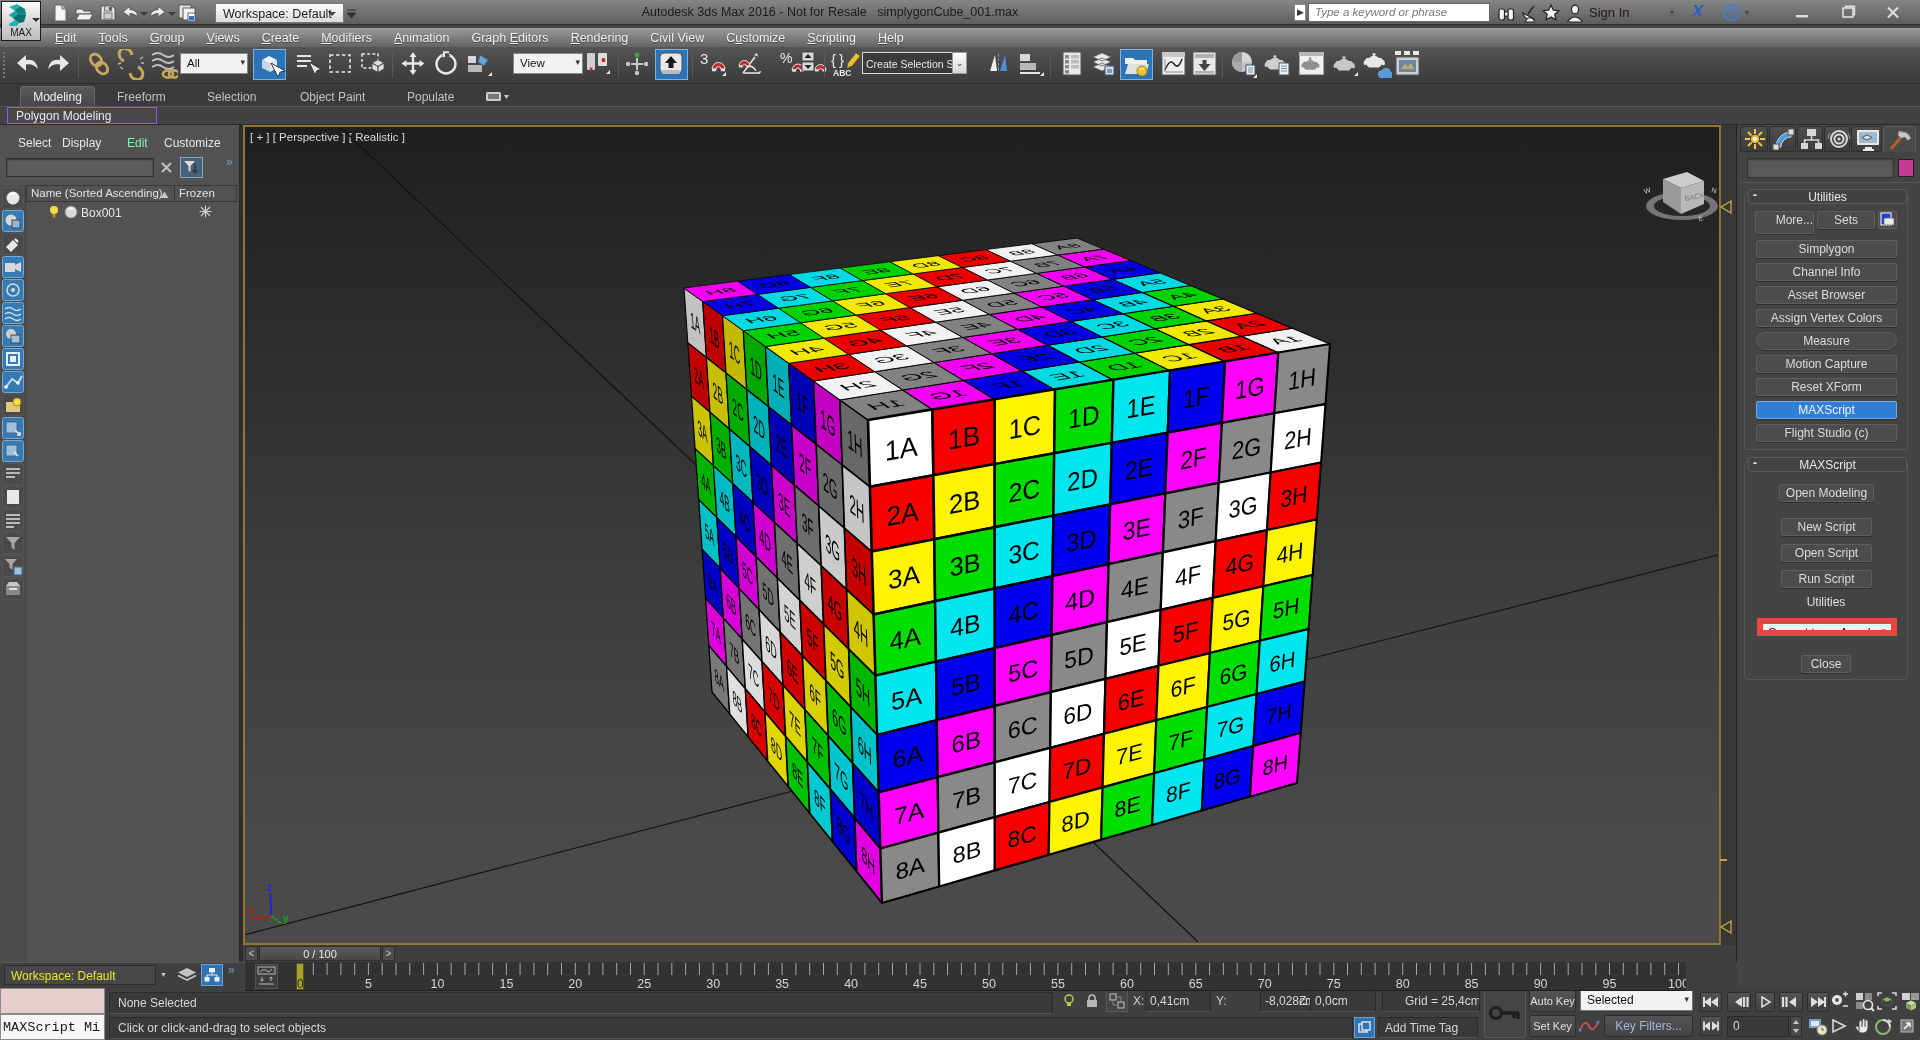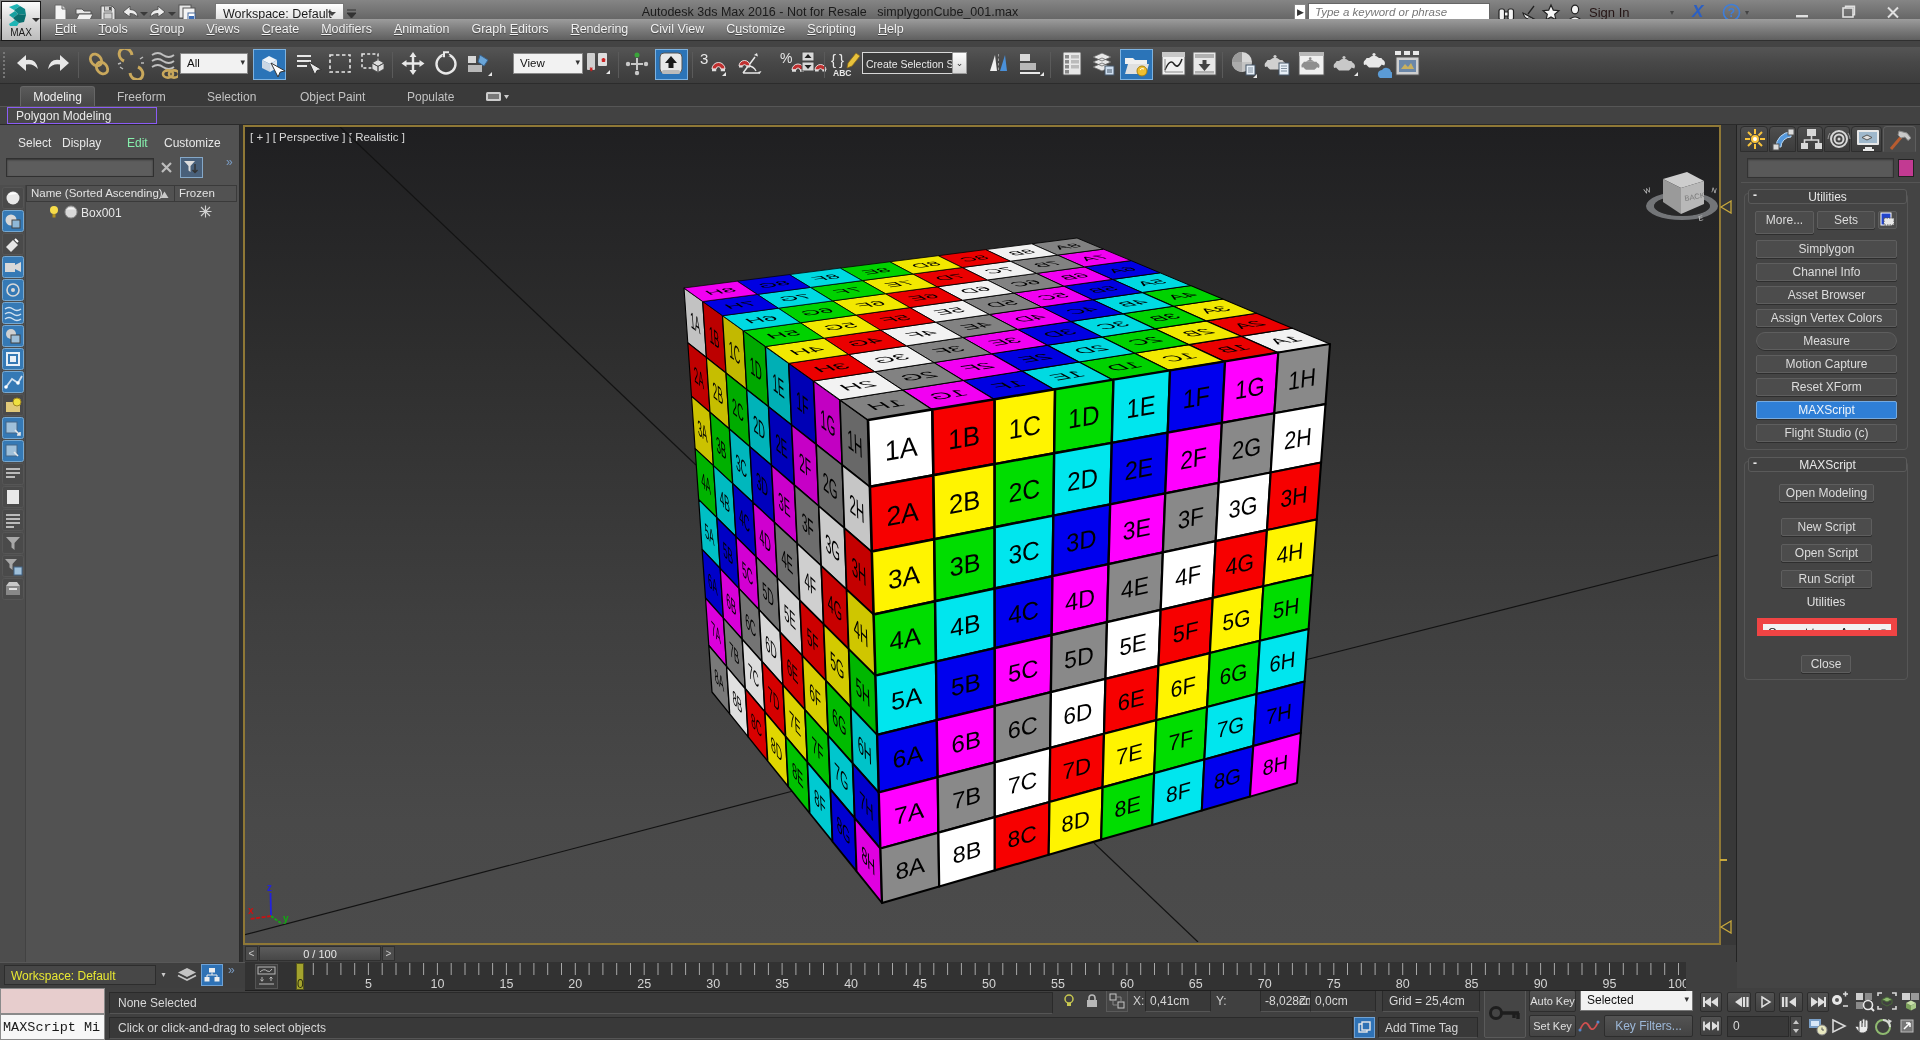--- a/index.html
+++ b/index.html
@@ -92,21 +92,21 @@
 <svg class="abs" style="left:1790px;top:5px;" width="26" height="15" viewBox="0 0 26 15">
     <rect x="6" y="10" width="12" height="2.4" fill="#e0e0e0"></rect>
   </svg>
 <svg class="abs" style="left:1836px;top:5px;" width="26" height="15" viewBox="0 0 26 15">
     <rect x="7" y="3" width="10" height="9" fill="none" stroke="#e0e0e0" stroke-width="1.6"></rect>
     <path d="M9.5 3 v-1.8 h9 v8.5 h-1.8" fill="none" stroke="#e0e0e0" stroke-width="1.4"></path>
   </svg>
 <svg class="abs" style="left:1881px;top:5px;" width="26" height="15" viewBox="0 0 26 15">
     <path d="M7 2.5 L17 12.5 M17 2.5 L7 12.5" stroke="#e0e0e0" stroke-width="2"></path>
   </svg>
-<div class="abs" style="left:0;top:19px;width:1920px;height:22px;background:linear-gradient(#9c9c9c,#7c7c7c 50%,#5f5f5f);border-bottom:1px solid #303030;font-size:12.5px;">
+<div class="abs" style="left:0;top:28px;width:1920px;height:22px;background:linear-gradient(#9c9c9c,#7c7c7c 50%,#5f5f5f);border-bottom:1px solid #303030;font-size:12.5px;">
     <div style="padding-left:44px;padding-top:3px;white-space:nowrap;"><span style="display:inline-block;padding:0 11px;color:#f2f2f2;text-shadow:0 1px 1px #444;"><u>E</u>dit</span><span style="display:inline-block;padding:0 11px;color:#f2f2f2;text-shadow:0 1px 1px #444;"><u>T</u>ools</span><span style="display:inline-block;padding:0 11px;color:#f2f2f2;text-shadow:0 1px 1px #444;"><u>G</u>roup</span><span style="display:inline-block;padding:0 11px;color:#f2f2f2;text-shadow:0 1px 1px #444;"><u>V</u>iews</span><span style="display:inline-block;padding:0 11px;color:#f2f2f2;text-shadow:0 1px 1px #444;"><u>C</u>reate</span><span style="display:inline-block;padding:0 11px;color:#f2f2f2;text-shadow:0 1px 1px #444;"><u>M</u>odifiers</span><span style="display:inline-block;padding:0 11px;color:#f2f2f2;text-shadow:0 1px 1px #444;"><u>A</u>nimation</span><span style="display:inline-block;padding:0 11px;color:#f2f2f2;text-shadow:0 1px 1px #444;">Graph <u>E</u>ditors</span><span style="display:inline-block;padding:0 11px;color:#f2f2f2;text-shadow:0 1px 1px #444;"><u>R</u>endering</span><span style="display:inline-block;padding:0 11px;color:#f2f2f2;text-shadow:0 1px 1px #444;">Civil View</span><span style="display:inline-block;padding:0 11px;color:#f2f2f2;text-shadow:0 1px 1px #444;">C<u>u</u>stomize</span><span style="display:inline-block;padding:0 11px;color:#f2f2f2;text-shadow:0 1px 1px #444;"><u>S</u>cripting</span><span style="display:inline-block;padding:0 11px;color:#f2f2f2;text-shadow:0 1px 1px #444;"><u>H</u>elp</span></div>
   </div>
 <div class="abs" style="left:0;top:47px;width:1920px;height:37px;background:linear-gradient(#555555,#474747 45%,#3c3c3c);border-bottom:1px solid #2c2c2c;"></div>
 <div class="abs" style="left:3px;top:52px;width:3px;height:26px;border-left:2px dotted #777;"></div>
 <div class="abs" style="left:12px;top:49px;width:30px;height:31px;">
     <svg style="position:absolute;left:0;top:0;" width="30" height="31" viewBox="0 0 30 31">
       <path d="M5 14 l9 -8 v5 q10 -2 12 9 q-5 -6 -12 -4.5 v6.5 z" fill="#e8e8e8"></path>
     </svg>
   </div>
 <div class="abs" style="left:44px;top:49px;width:30px;height:31px;">
@@ -563,21 +563,21 @@
 <svg class="abs" style="left:1885px;top:127px;" width="26" height="24" viewBox="0 0 26 24">
     <path d="M6 22 L17 9" stroke="#b85c30" stroke-width="3"></path>
     <path d="M14 4 l8 2 4 5 -3 2.5 -3 -3.5 -4 1 -3 -3 z" fill="#c9c9c9" stroke="#888"></path>
   </svg>
 <div class="abs" style="left:1747px;top:158px;width:147px;height:20px;background:#595959;border:1px solid #333;box-shadow:inset 0 1px 2px #3a3a3a;"></div>
 <div class="abs" style="left:1898px;top:159px;width:16px;height:18px;background:#c23a92;border:1px solid #222;"></div>
 <div class="abs" style="left:1741px;top:182px;width:179px;height:1px;background:#2f2f2f;border-bottom:1px solid #555;"></div>
 <div class="abs" style="left:1744px;top:193px;width:164px;height:257px;border:1px solid #565656;border-radius:4px;"></div>
 <div class="abs" style="left:1748px;top:189px;width:159px;height:15px;background:#424242;border:1px solid #5a5a5a;border-radius:3px;color:#e8e8e8;font-size:12px;text-align:center;line-height:14px;">Utilities</div>
 <div class="abs" style="left:1753px;top:188px;color:#e8e8e8;font-size:12px;font-weight:bold;">-</div>
-<div class="abs" style="left:1755px;top:211px;width:59px;height:23px;background:#4c4c4c;border:1px solid #5e5e5e;border-radius:2px;box-shadow:0 1px 0 #2e2e2e;color:#dcdcdc;font-size:12px;text-align:center;line-height:16px;white-space:nowrap;">More...</div>
+<div class="abs" style="left:1755px;top:211px;width:59px;height:23px;background:#4c4c4c;border:1px solid #5e5e5e;border-radius:2px;box-shadow:0 1px 0 #2e2e2e;color:#dcdcdc;font-size:12px;text-align:right;line-height:16px;white-space:nowrap;">More...</div>
 <div class="abs" style="left:1817px;top:211px;width:58px;height:18px;background:#4c4c4c;border:1px solid #5e5e5e;border-radius:2px;box-shadow:0 1px 0 #2e2e2e;color:#dcdcdc;font-size:12px;text-align:center;line-height:16px;white-space:nowrap;">Sets</div>
 <div class="abs" style="left:1878px;top:211px;width:19px;height:18px;background:#4c4c4c;border:1px solid #5e5e5e;border-radius:2px;"></div>
 <svg class="abs" style="left:1880px;top:212px;" width="15" height="16" viewBox="0 0 15 16">
     <rect x="1" y="1" width="10" height="12" fill="#2244cc" stroke="#fff"></rect>
     <rect x="4" y="6" width="10" height="7" fill="#e8e8e8" stroke="#555" stroke-dasharray="1.5 1"></rect>
   </svg>
 <div class="abs" style="left:1756px;top:240px;width:141px;height:18px;background:#4c4c4c;border:1px solid #5e5e5e;border-radius:2px;box-shadow:0 1px 0 #2e2e2e;color:#dcdcdc;font-size:12px;text-align:center;line-height:16px;white-space:nowrap;">Simplygon</div>
 <div class="abs" style="left:1756px;top:263px;width:141px;height:18px;background:#4c4c4c;border:1px solid #5e5e5e;border-radius:2px;box-shadow:0 1px 0 #2e2e2e;color:#dcdcdc;font-size:12px;text-align:center;line-height:16px;white-space:nowrap;">Channel Info</div>
 <div class="abs" style="left:1756px;top:286px;width:141px;height:18px;background:#4c4c4c;border:1px solid #5e5e5e;border-radius:2px;box-shadow:0 1px 0 #2e2e2e;color:#dcdcdc;font-size:12px;text-align:center;line-height:16px;white-space:nowrap;">Asset Browser</div>
 <div class="abs" style="left:1756px;top:309px;width:141px;height:18px;background:#4c4c4c;border:1px solid #5e5e5e;border-radius:2px;box-shadow:0 1px 0 #2e2e2e;color:#dcdcdc;font-size:12px;text-align:center;line-height:16px;white-space:nowrap;">Assign Vertex Colors</div>
@@ -1056,21 +1056,21 @@
     <rect x="2" y="2" width="6" height="6" fill="none" stroke="#c8c8c8"></rect>
     <rect x="10" y="10" width="6" height="6" fill="none" stroke="#c8c8c8"></rect>
     <path d="M8 5 h5 v5 M5 8 v5 h5" stroke="#888" fill="none"></path>
   </svg>
 <span class="abs" style="left:1133px;top:994px;color:#cfcfcf;font-size:12px;">X:</span>
 <div class="abs" style="left:1145px;top:990px;width:66px;height:22px;background:#393939;border:1px solid #2a2a2a;border-bottom-color:#555;color:#d8d8d8;font-size:12px;padding:3px 0 0 4px;white-space:nowrap;overflow:hidden;">0,41cm</div>
 <span class="abs" style="left:1216px;top:994px;color:#cfcfcf;font-size:12px;">Y:</span>
 <div class="abs" style="left:1228px;top:990px;width:66px;height:22px;background:#393939;border:1px solid #2a2a2a;border-bottom-color:#555;color:#d8d8d8;font-size:12px;padding:3px 0 0 4px;white-space:nowrap;overflow:hidden;margin-left:32px;">-8,028cm</div>
 <span class="abs" style="left:1299px;top:994px;color:#cfcfcf;font-size:12px;">Z:</span>
 <div class="abs" style="left:1310px;top:990px;width:66px;height:22px;background:#393939;border:1px solid #2a2a2a;border-bottom-color:#555;color:#d8d8d8;font-size:12px;padding:3px 0 0 4px;white-space:nowrap;overflow:hidden;">0,0cm</div>
-<div class="abs" style="left:1382px;top:990px;width:98px;height:22px;background:#393939;border:1px solid #2a2a2a;border-bottom-color:#555;color:#d8d8d8;font-size:12px;padding:3px 0 0 6px;white-space:nowrap;overflow:hidden;">Grid = 25,4cm</div>
+<div class="abs" style="left:1382px;top:990px;width:98px;height:22px;background:#393939;border:1px solid #2a2a2a;border-bottom-color:#555;color:#d8d8d8;font-size:12px;padding:3px 0 0 22px;white-space:nowrap;overflow:hidden;">Grid = 25,4cm</div>
 <div class="abs" style="left:1354px;top:1017px;width:21px;height:21px;background:#2f72b5;border:1px solid #70a2d4;"></div>
 <svg class="abs" style="left:1357px;top:1020px;" width="16" height="16" viewBox="0 0 16 16">
     <rect x="2" y="4" width="8" height="8" fill="none" stroke="#e8e8e8" stroke-width="1.4"></rect>
     <rect x="5" y="2" width="8" height="8" fill="#2f72b5" stroke="#e8e8e8" stroke-width="1.4"></rect>
   </svg>
 <div class="abs" style="left:1378px;top:1017px;width:100px;height:21px;background:#393939;border:1px solid #2a2a2a;border-bottom-color:#555;color:#d4d4d4;font-size:12px;padding:3px 0 0 6px;">Add Time Tag</div>
 <div class="abs" style="left:1484px;top:989px;width:42px;height:49px;background:#454545;border:1px solid #5a5a5a;border-radius:2px;"></div>
 <svg class="abs" style="left:1488px;top:1000px;" width="36" height="26" viewBox="0 0 36 26">
     <circle cx="8" cy="13" r="5.5" fill="none" stroke="#1e1e1e" stroke-width="3"></circle>
     <path d="M13 13 h18 M26 13 v5 M30 13 v6" stroke="#1e1e1e" stroke-width="3.4"></path>

